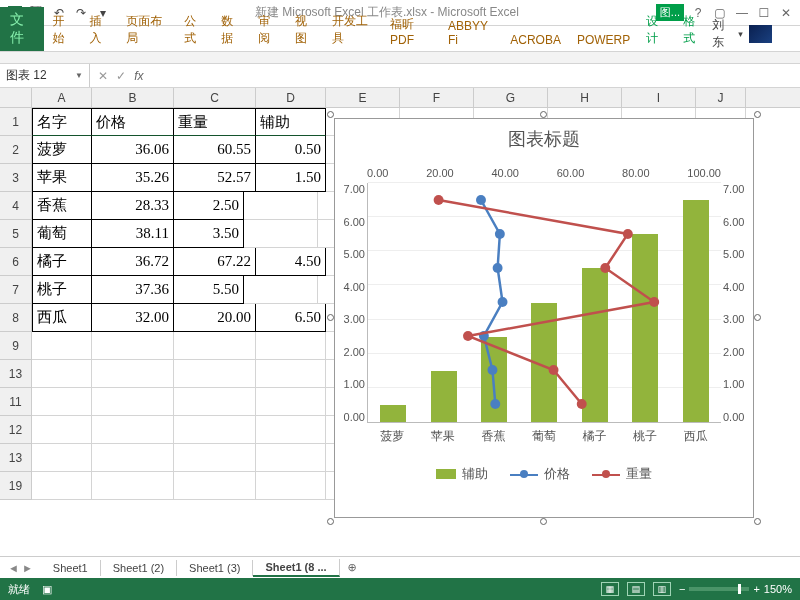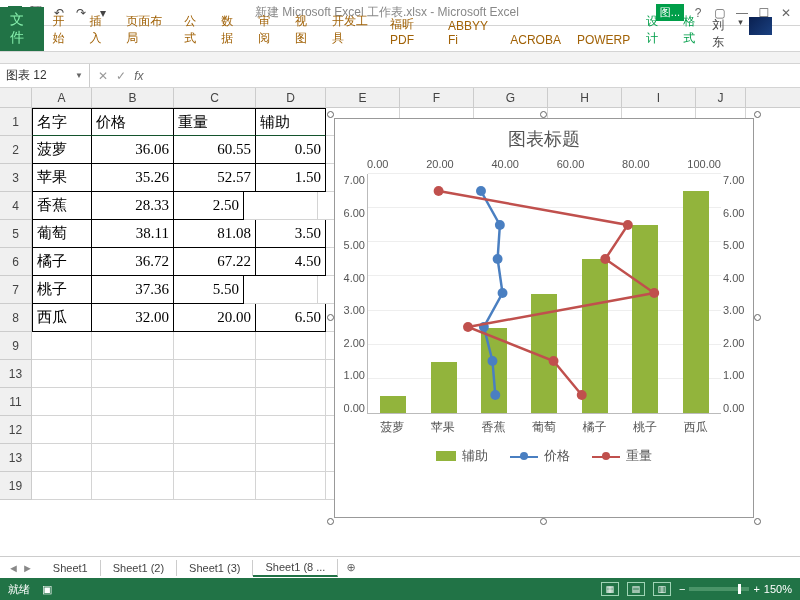--- a/index.html
+++ b/index.html
@@ -8,21 +8,21 @@
 .qat{display:flex;align-items:center;gap:4px;padding:0 6px}
 .qat .ico{width:18px;height:18px;display:flex;align-items:center;justify-content:center;color:#444}
 .title-text{flex:1;text-align:center;color:#888;font-size:12px}
 .title-right{display:flex;align-items:center;gap:6px;padding-right:6px}
 .title-right .ico{width:16px;height:16px;display:flex;align-items:center;justify-content:center;color:#666}
 .picfmt{background:#009e49;color:#fff;padding:1px 4px;font-size:11px}
 .ribbon-tabs{height:26px;display:flex;align-items:flex-end;border-bottom:1px solid #d4d4d4;background:#fff}
 .filetab{background:#217346;color:#86efac;padding:4px 10px;font-size:14px}
 .tab{padding:4px 8px;color:#a16207;cursor:pointer}
 .tab.ctx{color:#009e49}
-.user{margin-left:auto;display:flex;align-items:flex-start;gap:6px;padding-right:28px;color:#444}
+.user{margin-left:auto;display:flex;align-items:center;gap:6px;padding-right:28px;color:#444}
 .avatar{width:28px;height:18px;background:linear-gradient(135deg,#0a2050,#1a4080)}
 .ribbonbody{height:12px;background:#f3f3f3;border-bottom:1px solid #d4d4d4}
 .namebar{height:24px;display:flex;align-items:center;border-bottom:1px solid #d4d4d4;background:#fff}
 .namebox{width:90px;border-right:1px solid #ccc;height:100%;display:flex;align-items:center;padding:0 6px;justify-content:space-between;color:#333}
 .namebox .tri{font-size:8px;color:#666}
 .fxbar{display:flex;align-items:center;gap:8px;padding:0 8px;color:#999}
 .fxbar .fx{font-style:italic;color:#666}
 .sheet-area{display:flex;height:468px;position:relative}
 .grid{flex:1;position:relative;overflow:hidden}
 .colhead{display:flex;height:20px;background:#f0f0f0;border-bottom:1px solid #ccc}
@@ -36,40 +36,40 @@
 .hdrcell{border-right:1px solid #000;border-bottom:1px solid #14532d;border-top:1px solid #000}
 .c-left{border-left:1px solid #000}
 .c-a{width:60px}.c-b{width:82px}.c-c{width:82px}.c-d{width:70px}
 .c-e{width:74px}.c-f{width:74px}.c-g{width:74px}.c-h{width:74px}.c-i{width:74px}.c-j{width:50px}
 .num{justify-content:flex-end;font-family:"Times New Roman",serif}
 .txt{font-family:SimSun,serif}
 .chart{position:absolute;left:334px;top:30px;width:420px;height:400px;background:#fff;border:1px solid #999}
 .chart-handles{position:absolute;inset:-4px;pointer-events:none}
 .handle{position:absolute;width:7px;height:7px;background:#fff;border:1px solid #666;border-radius:50%}
 .chart-title{text-align:center;font-size:18px;color:#555;padding:8px 0 4px;font-family:Liberation Serif, serif}
-.plot{position:relative;height:280px;margin:3px 32px}
+.plot{position:relative;height:280px;margin:12px 32px}
 .xaxis2{position:absolute;top:0;left:0;right:0;display:flex;justify-content:space-between;font-size:11px;color:#555}
 .yaxis{position:absolute;left:-30px;top:16px;bottom:24px;display:flex;flex-direction:column-reverse;justify-content:space-between;font-size:11px;color:#555;width:28px;text-align:right}
 .yaxis2{position:absolute;right:-32px;top:16px;bottom:24px;display:flex;flex-direction:column-reverse;justify-content:space-between;font-size:11px;color:#555;width:30px}
 .plotarea{position:absolute;left:0;right:0;top:16px;bottom:24px;border-left:1px solid #bbb;border-bottom:1px solid #bbb}
 .gridline{position:absolute;left:0;right:0;border-top:1px solid #eee}
 .bars{position:absolute;inset:0;display:flex;justify-content:space-around;align-items:flex-end}
 .bar{width:26px;background:#92b43c}
 .cats{position:absolute;left:0;right:0;bottom:2px;display:flex;justify-content:space-around;font-size:12px;color:#555;font-family:SimSun}
 svg.lines{position:absolute;inset:0}
 .legend{display:flex;justify-content:center;gap:22px;padding:6px 0;font-size:13px;color:#555;font-family:SimSun}
 .legend .item{display:flex;align-items:center;gap:6px}
 .sw-bar{width:20px;height:10px;background:#92b43c}
 .sw-line{width:28px;height:12px;position:relative}
 .sw-line::before{content:"";position:absolute;left:0;right:0;top:50%;border-top:2px solid var(--c)}
 .sw-line::after{content:"";position:absolute;left:50%;top:50%;width:8px;height:8px;background:var(--c);border-radius:50%;transform:translate(-50%,-50%)}
 .sheettabs{height:22px;display:flex;align-items:center;border-top:1px solid #ccc;background:#fff;font-size:11px}
 .nav{display:flex;gap:2px;padding:0 8px;color:#888}
 .stab{padding:2px 12px;border-right:1px solid #ccc;color:#444;background:#fff}
-.stab.active{border-bottom:2px solid #217346;font-weight:normal}
+.stab.active{border-bottom:2px solid #217346;font-weight:bold}
 .plus{padding:0 8px;color:#666}
 .statusbar{height:22px;background:#217346;color:#fff;display:flex;align-items:center;font-size:11px;padding:0 8px;gap:12px}
 .statusbar .right{margin-left:auto;display:flex;align-items:center;gap:8px}
 .vbtn{width:18px;height:14px;border:1px solid #9fd4b5;display:flex;align-items:center;justify-content:center;font-size:9px}
 .zoom{display:flex;align-items:center;gap:4px}
 .slider{width:60px;height:4px;background:#4a9468;position:relative}
 .slider::after{content:"";position:absolute;right:8px;top:-3px;width:3px;height:10px;background:#fff}
 </style>
 </head>
 <body>
@@ -198,21 +198,20 @@
           <div class="cell c-f"></div>
           <div class="cell c-g"></div>
           <div class="cell c-h"></div>
           <div class="cell c-i"></div>
           <div class="cell c-j"></div>
         </div>
         <div class="row">
           <div class="rh">5</div>
           <div class="cell datacell c-a txt c-left">葡萄</div>
           <div class="cell datacell c-b num">38.11</div>
-          <div class="cell datacell c-c num">81.08</div>
           <div class="cell datacell c-d num">3.50</div>
           <div class="cell c-e"></div>
           <div class="cell c-f"></div>
           <div class="cell c-g"></div>
           <div class="cell c-h"></div>
           <div class="cell c-i"></div>
           <div class="cell c-j"></div>
         </div>
         <div class="row">
           <div class="rh">6</div>

